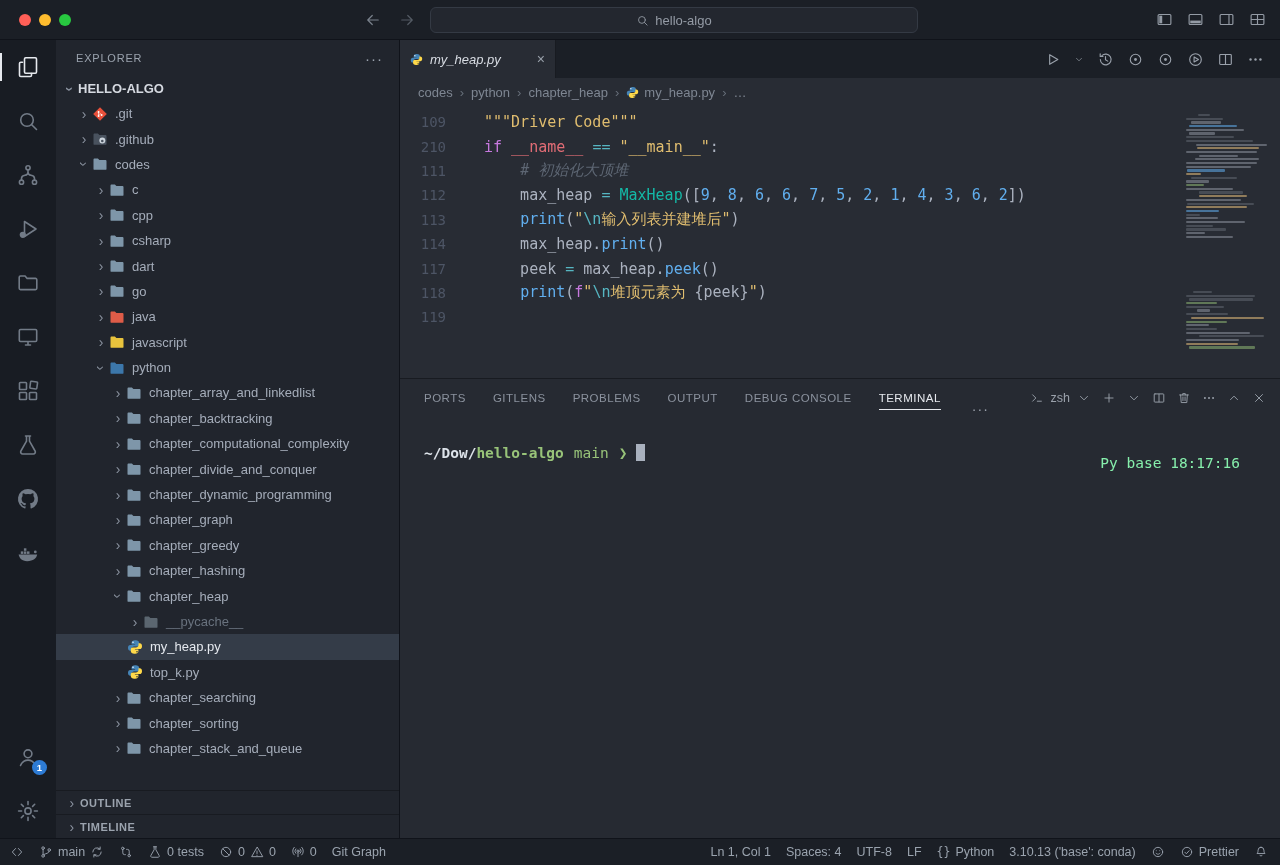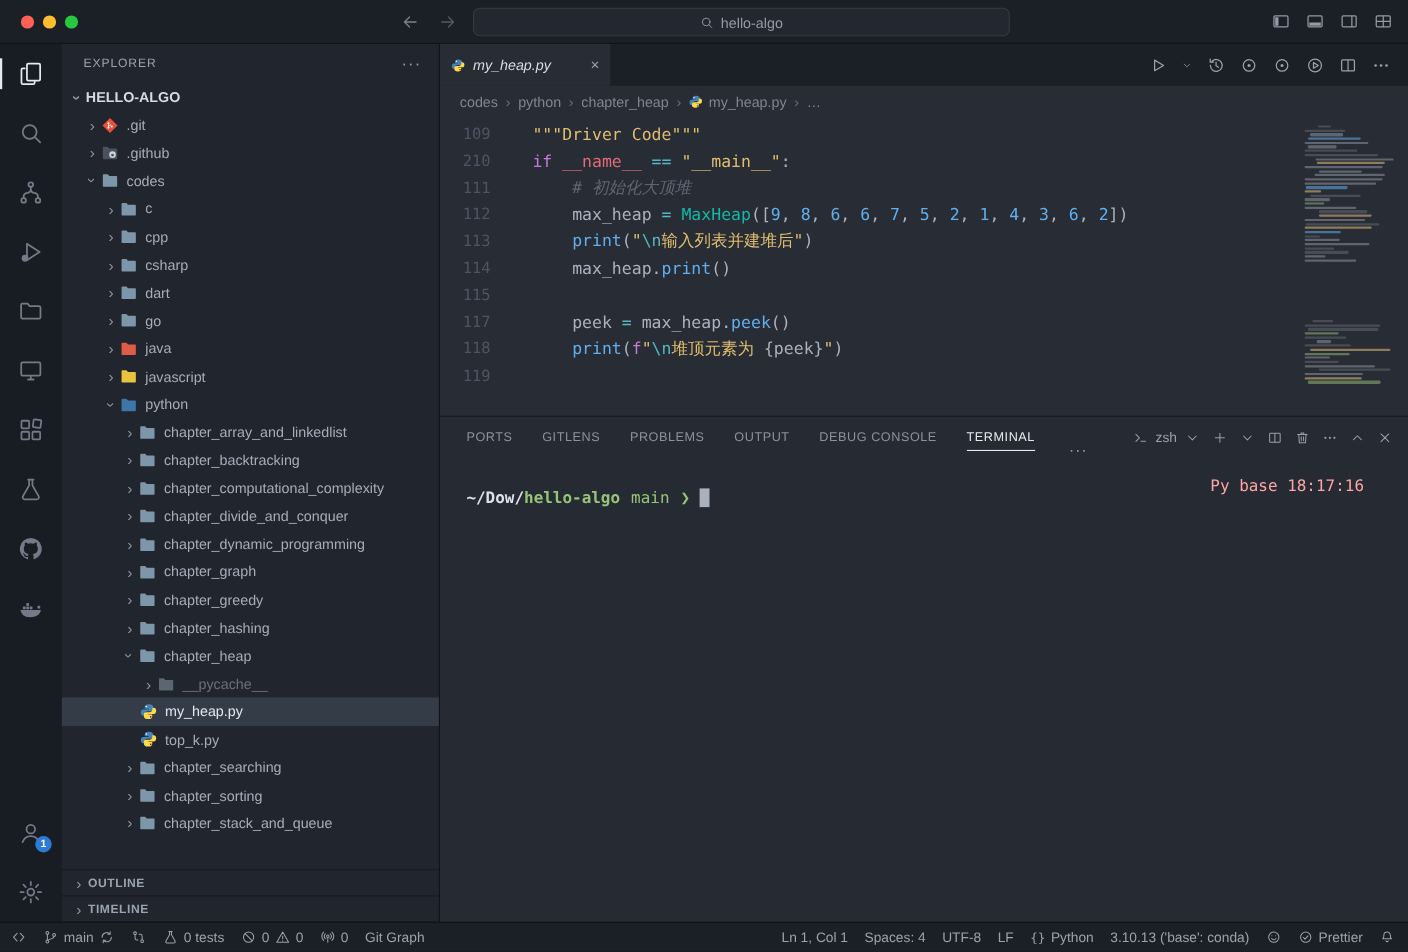--- a/index.html
+++ b/index.html
@@ -84,21 +84,21 @@
   .panel-actions{display:flex;align-items:flex-end;gap:11px;color:#9aa1ab;font-size:12.5px;}
   .panel-actions .icon{width:15px;height:15px;cursor:pointer;}
   .panel-actions .shell-label{margin:0 2px 0 2px;cursor:pointer;}
   .terminal{flex:1;position:relative;padding:27px 24px 0;font-family:"DejaVu Sans Mono",monospace;font-size:14.5px;}
   .term-line{display:flex;align-items:center;}
   .t-path{color:#dde3ea;font-weight:bold;}
   .t-repo{color:#98c379;font-weight:bold;}
   .t-branch{color:#98c379;margin-left:10px;}
   .t-arrow{color:#98c379;margin-left:10px;}
   .cursor{width:9px;height:17px;background:#a9b1be;margin-left:9px;}
-  .t-right{position:absolute;right:40px;top:17px;color:#fca5a5;}
+  .t-right{position:absolute;right:40px;top:38px;color:#86efac;}
 
   
   .statusbar{height:27px;flex:none;background:#1b1f26;border-top:1px solid #10131a;display:flex;align-items:center;justify-content:space-between;padding:0 12px 0 10px;font-size:12.5px;color:#9aa3ae;}
   .sb-group{display:flex;align-items:center;gap:15px;height:100%;}
   .sb-item{display:flex;align-items:center;gap:5px;height:100%;cursor:pointer;white-space:nowrap;}
   .sb-item .icon{width:14px;height:14px;}
   .sb-item .braces{font-family:"DejaVu Sans Mono",monospace;font-size:11.5px;}
 </style>
 </head>
 <body>
@@ -632,21 +632,20 @@
         </div>
 
       <div class="code-area">
         <div id="code">
             <div class="code-line"><span class="gutter">109</span><span class="code-text"><span class="tok-string">"""Driver Code"""</span></span></div>
             <div class="code-line"><span class="gutter">210</span><span class="code-text"><span class="tok-keyword">if </span><span class="tok-special">__name__ </span><span class="tok-operator">== </span><span class="tok-string">"__main__"</span><span class="tok-plain">:</span></span></div>
             <div class="code-line"><span class="gutter">111</span><span class="code-text"><span class="tok-plain">    </span><span class="tok-comment"># 初始化大顶堆</span></span></div>
             <div class="code-line"><span class="gutter">112</span><span class="code-text"><span class="tok-plain">    max_heap </span><span class="tok-operator">= </span><span class="tok-class">MaxHeap</span><span class="tok-plain">([</span><span class="tok-number">9</span><span class="tok-plain">, </span><span class="tok-number">8</span><span class="tok-plain">, </span><span class="tok-number">6</span><span class="tok-plain">, </span><span class="tok-number">6</span><span class="tok-plain">, </span><span class="tok-number">7</span><span class="tok-plain">, </span><span class="tok-number">5</span><span class="tok-plain">, </span><span class="tok-number">2</span><span class="tok-plain">, </span><span class="tok-number">1</span><span class="tok-plain">, </span><span class="tok-number">4</span><span class="tok-plain">, </span><span class="tok-number">3</span><span class="tok-plain">, </span><span class="tok-number">6</span><span class="tok-plain">, </span><span class="tok-number">2</span><span class="tok-plain">])</span></span></div>
             <div class="code-line"><span class="gutter">113</span><span class="code-text"><span class="tok-plain">    </span><span class="tok-func">print</span><span class="tok-plain">(</span><span class="tok-string">"</span><span class="tok-escape">\n</span><span class="tok-string">输入列表并建堆后"</span><span class="tok-plain">)</span></span></div>
             <div class="code-line"><span class="gutter">114</span><span class="code-text"><span class="tok-plain">    max_heap.</span><span class="tok-func">print</span><span class="tok-plain">()</span></span></div>
-            <div class="code-line"><span class="gutter">115</span><span class="code-text"></span></div>
             <div class="code-line"><span class="gutter">117</span><span class="code-text"><span class="tok-plain">    peek </span><span class="tok-operator">= </span><span class="tok-plain">max_heap.</span><span class="tok-func">peek</span><span class="tok-plain">()</span></span></div>
             <div class="code-line"><span class="gutter">118</span><span class="code-text"><span class="tok-plain">    </span><span class="tok-func">print</span><span class="tok-plain">(</span><span class="tok-keyword">f</span><span class="tok-string">"</span><span class="tok-escape">\n</span><span class="tok-string">堆顶元素为 </span><span class="tok-plain">{peek}</span><span class="tok-string">"</span><span class="tok-plain">)</span></span></div>
             <div class="code-line"><span class="gutter">119</span><span class="code-text"></span></div>
           </div>
         <div class="minimap" id="minimap">
             <div class="mm-line" style="width: 12.0053px; background: rgba(171, 178, 191, 0.24); margin-left: 12.0462px;"></div>
             <div class="mm-line" style="width: 37.3302px; background: rgba(171, 178, 191, 0.24);"></div>
             <div class="mm-line" style="width: 29.4606px; background: rgba(171, 178, 191, 0.42); margin-left: 5.32411px;"></div>
             <div class="mm-line" style="width: 48.4608px; background: rgba(97, 175, 239, 0.55); margin-left: 3.04601px;"></div>
             <div class="mm-line" style="width: 57.5864px; background: rgba(171, 178, 191, 0.42);"></div>

